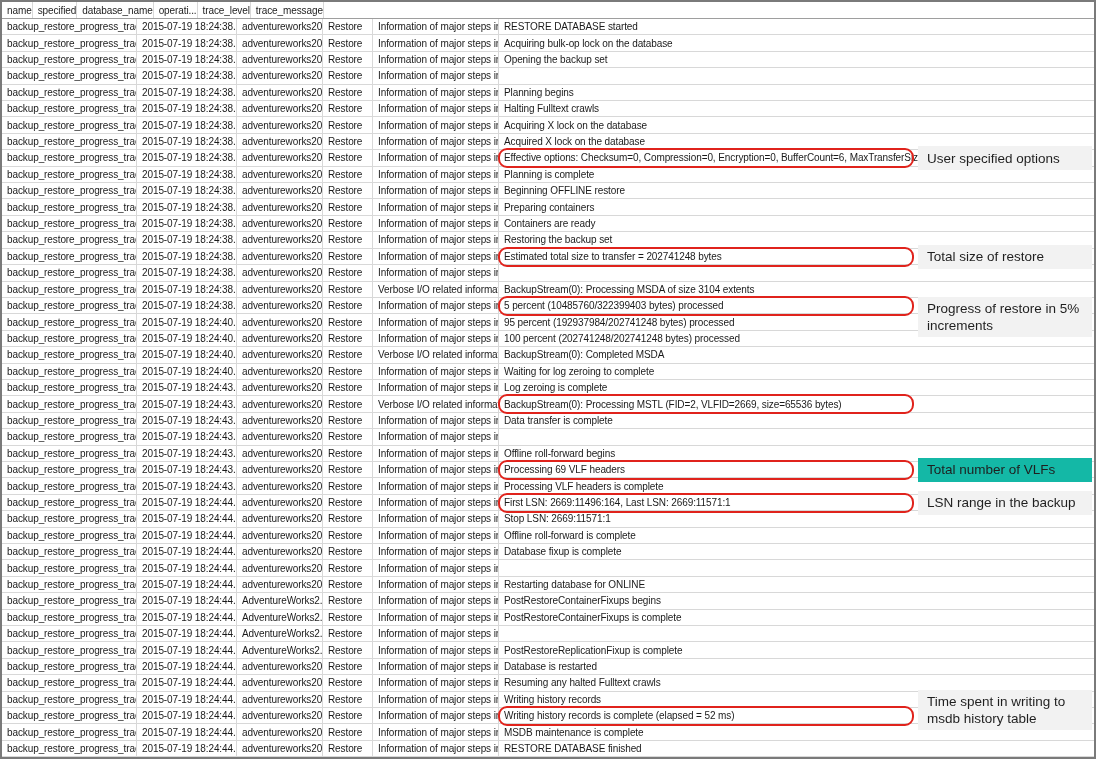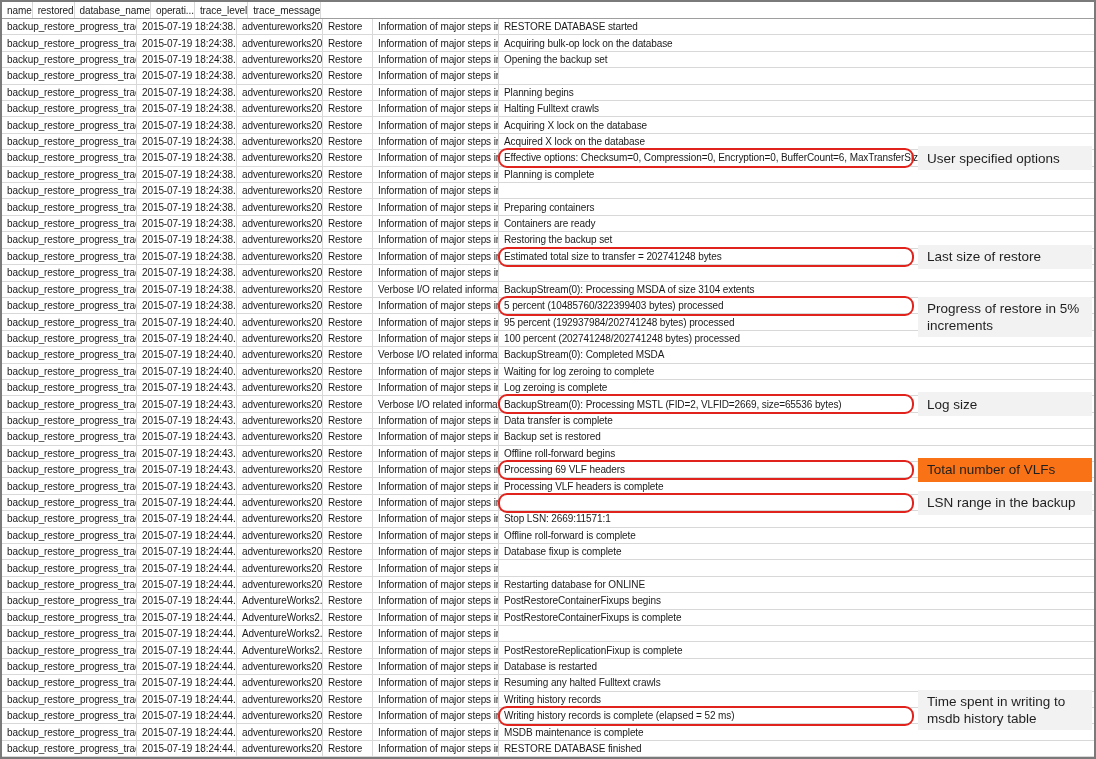--- a/index.html
+++ b/index.html
@@ -89,21 +89,21 @@
 </head>
 <body>
 
 <div class="screen">
   <div class="grid">
 
     <div class="grid-header">
 
         <div class="hcell">name</div>
 
-        <div class="hcell">restored</div>
+        <div class="hcell">specified</div>
 
         <div class="hcell">database_name</div>
 
         <div class="hcell">operati...</div>
 
         <div class="hcell">trace_level</div>
 
         <div class="hcell">trace_message</div>
       </div>
 
@@ -197,20 +197,21 @@
           <div class="cell c5">Information of major steps in ...</div>
           <div class="cell c6">Planning is complete</div>
         </div>
 
         <div class="row">
           <div class="cell c1">backup_restore_progress_trace</div>
           <div class="cell c2">2015-07-19 18:24:38....</div>
           <div class="cell c3">adventureworks2012</div>
           <div class="cell c4">Restore</div>
           <div class="cell c5">Information of major steps in ...</div>
+          <div class="cell c6">Beginning OFFLINE restore</div>
         </div>
 
         <div class="row">
           <div class="cell c1">backup_restore_progress_trace</div>
           <div class="cell c2">2015-07-19 18:24:38....</div>
           <div class="cell c3">adventureworks2012</div>
           <div class="cell c4">Restore</div>
           <div class="cell c5">Information of major steps in ...</div>
           <div class="cell c6">Preparing containers</div>
         </div>
@@ -330,21 +331,20 @@
           <div class="cell c5">Information of major steps in ...</div>
           <div class="cell c6">Data transfer is complete</div>
         </div>
 
         <div class="row">
           <div class="cell c1">backup_restore_progress_trace</div>
           <div class="cell c2">2015-07-19 18:24:43....</div>
           <div class="cell c3">adventureworks2012</div>
           <div class="cell c4">Restore</div>
           <div class="cell c5">Information of major steps in ...</div>
-          <div class="cell c6">Backup set is restored</div>
         </div>
 
         <div class="row">
           <div class="cell c1">backup_restore_progress_trace</div>
           <div class="cell c2">2015-07-19 18:24:43....</div>
           <div class="cell c3">adventureworks2012</div>
           <div class="cell c4">Restore</div>
           <div class="cell c5">Information of major steps in ...</div>
           <div class="cell c6">Offline roll-forward begins</div>
         </div>
@@ -366,20 +366,21 @@
           <div class="cell c5">Information of major steps in ...</div>
           <div class="cell c6">Processing VLF headers is complete</div>
         </div>
 
         <div class="row">
           <div class="cell c1">backup_restore_progress_trace</div>
           <div class="cell c2">2015-07-19 18:24:44....</div>
           <div class="cell c3">adventureworks2012</div>
           <div class="cell c4">Restore</div>
           <div class="cell c5">Information of major steps in ...</div>
+          <div class="cell c6">First LSN: 2669:11496:164, Last LSN: 2669:11571:1</div>
         </div>
 
         <div class="row">
           <div class="cell c1">backup_restore_progress_trace</div>
           <div class="cell c2">2015-07-19 18:24:44....</div>
           <div class="cell c3">adventureworks2012</div>
           <div class="cell c4">Restore</div>
           <div class="cell c5">Information of major steps in ...</div>
           <div class="cell c6">Stop LSN: 2669:11571:1</div>
         </div>
@@ -513,20 +514,19 @@
 
   <div class="overlay-layer">
       <div class="hl-box" style="border-color: rgb(224, 35, 28); top: 146.2px;"></div>
       <div class="hl-box" style="border-color: rgb(224, 35, 28); top: 244.6px;"></div>
       <div class="hl-box" style="border-color: rgb(224, 35, 28); top: 293.8px;"></div>
       <div class="hl-box" style="border-color: rgb(224, 35, 28); top: 392.2px;"></div>
       <div class="hl-box" style="border-color: rgb(224, 35, 28); top: 457.8px;"></div>
       <div class="hl-box" style="border-color: rgb(224, 35, 28); top: 490.6px;"></div>
       <div class="hl-box" style="border-color: rgb(224, 35, 28); top: 703.8px;"></div>
       <div class="note" style="background: rgb(242, 242, 242); top: 144.2px; height: 24px;">User specified options</div>
-      <div class="note" style="background: rgb(242, 242, 242); top: 242.6px; height: 24px;">Last size of restore</div>
+      <div class="note" style="background: rgb(242, 242, 242); top: 242.6px; height: 24px;">Total size of restore</div>
       <div class="note" style="background: rgb(242, 242, 242); top: 294.8px; height: 40px;">Progress of restore in 5% increments</div>
-      <div class="note" style="background: rgb(242, 242, 242); top: 390.2px; height: 24px;">Log size</div>
-      <div class="note" style="background: #f97316; top: 455.8px; height: 24px;">Total number of VLFs</div>
+      <div class="note" style="background: #14b8a6; top: 455.8px; height: 24px;">Total number of VLFs</div>
       <div class="note" style="background: rgb(242, 242, 242); top: 488.6px; height: 24px;">LSN range in the backup</div>
       <div class="note" style="background: rgb(242, 242, 242); top: 688.4px; height: 40px;">Time spent in writing to msdb history table</div>
     </div>
 </div>
 
 </body></html>

